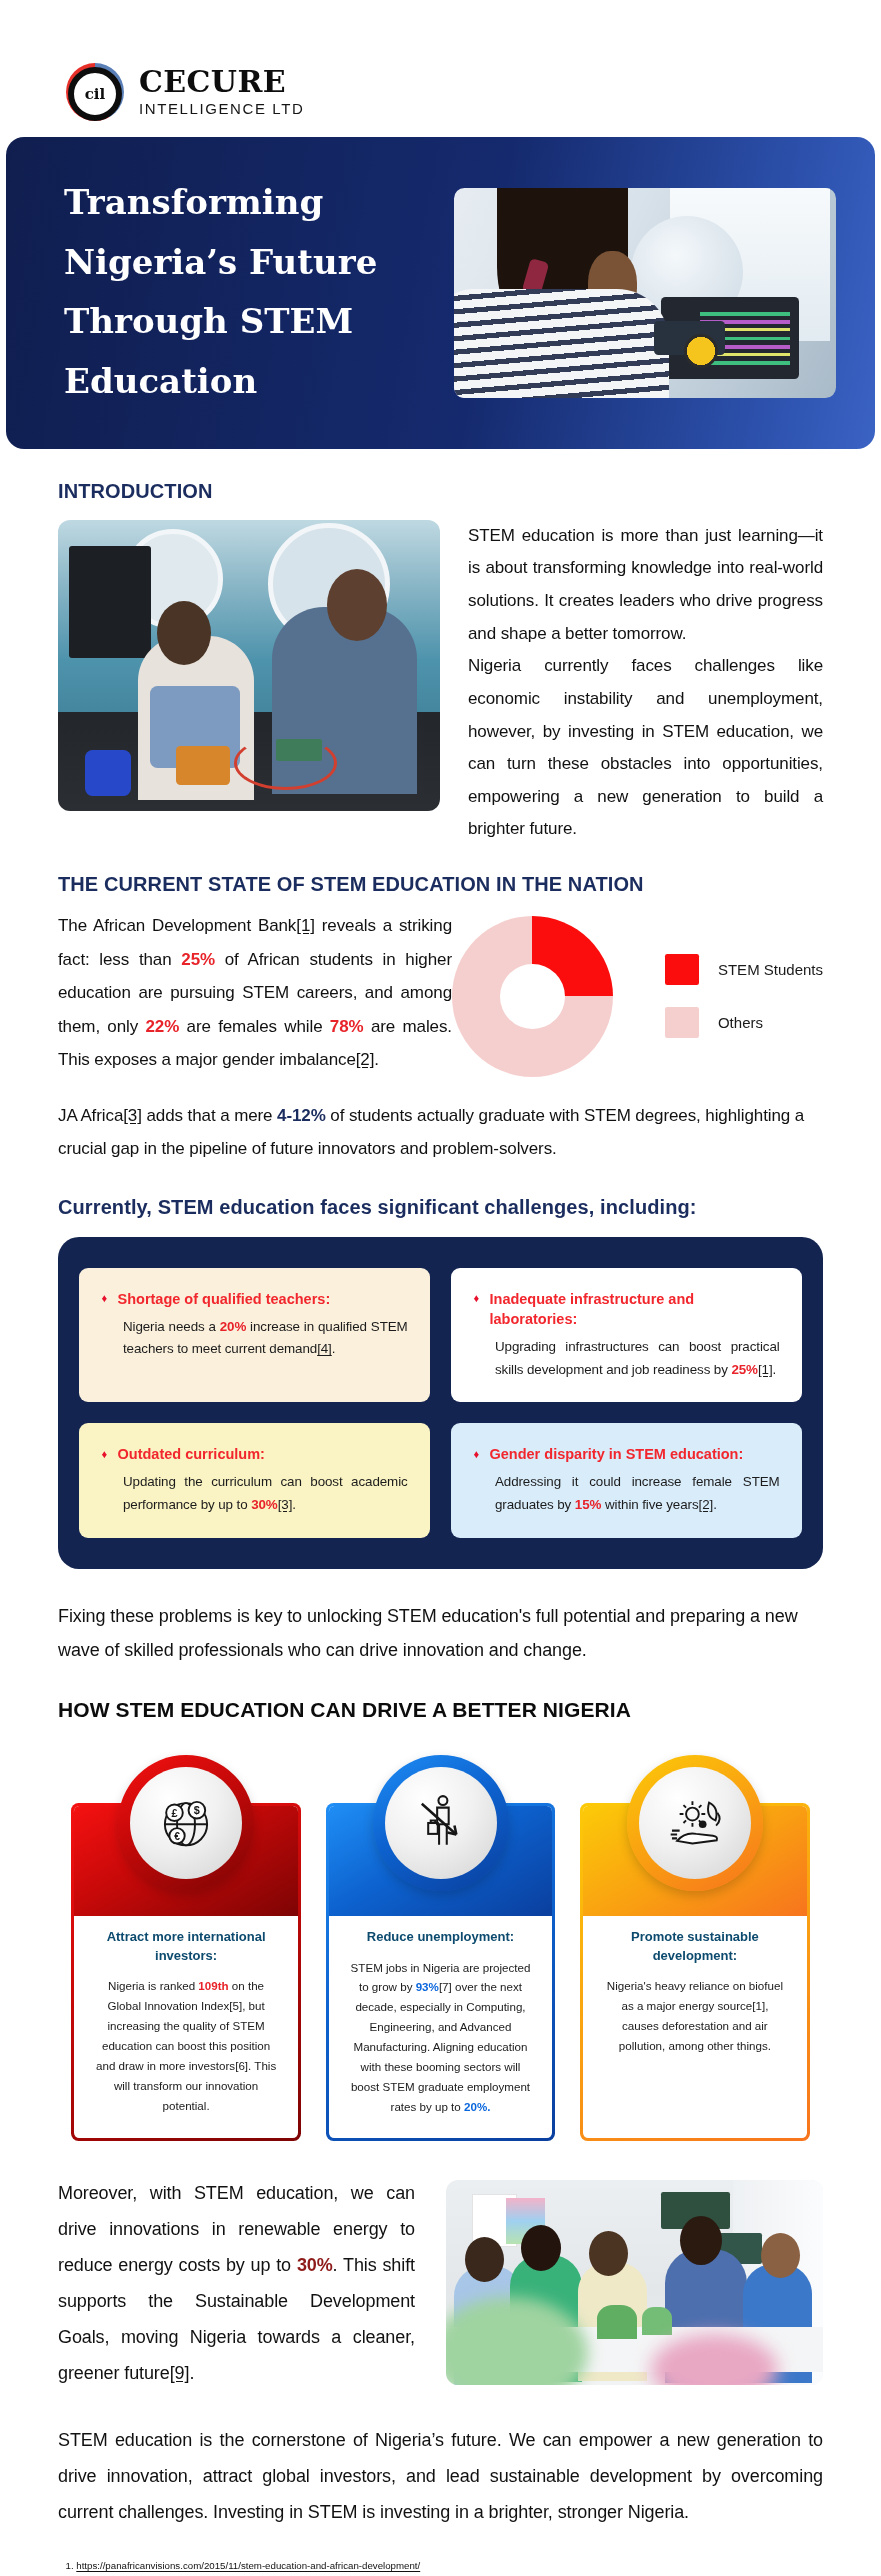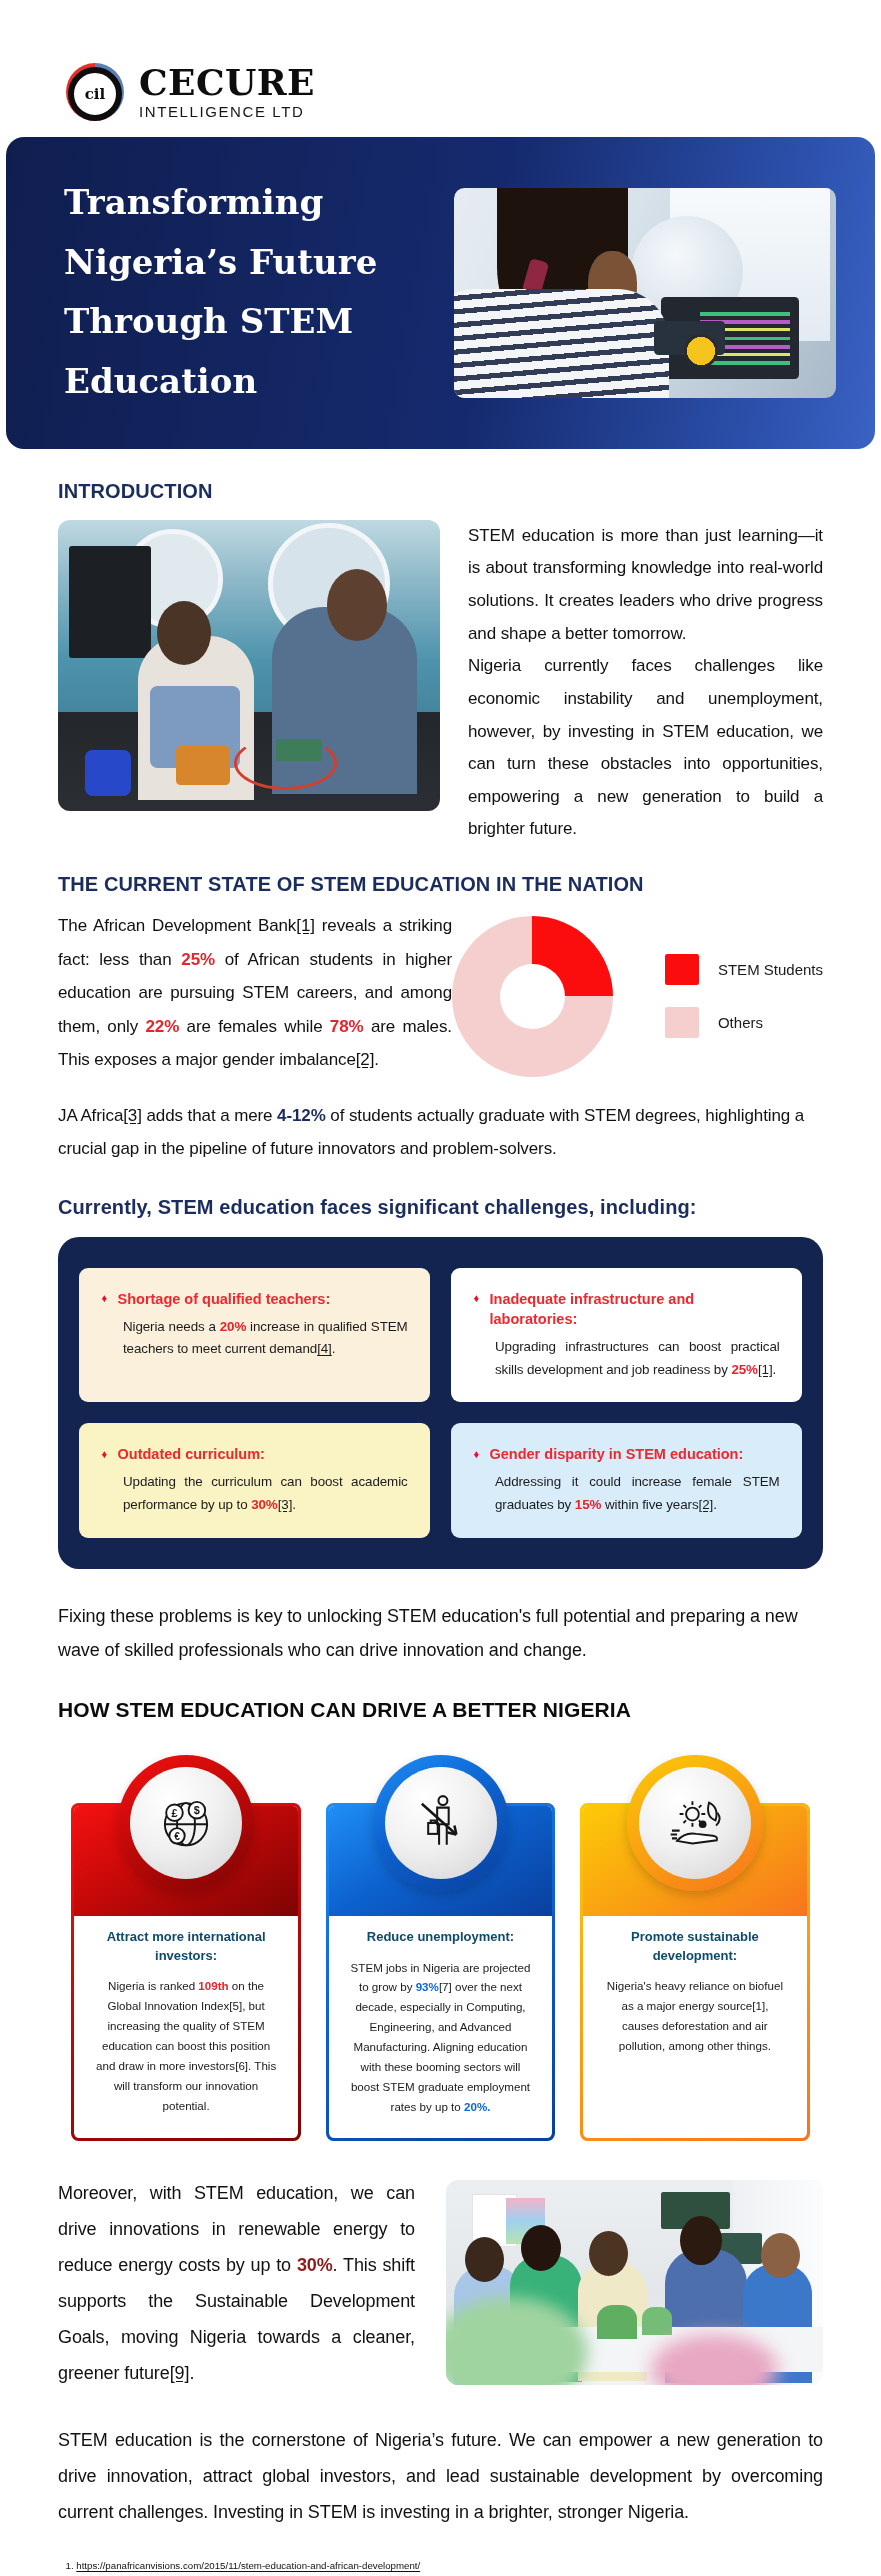--- a/index.html
+++ b/index.html
@@ -2,21 +2,21 @@
 <html style="font-size:12px"><head>
 <meta charset="utf-8">
 <style>
   html,body{margin:0;padding:0;background:#ffffff;}
   .page{width:881px;margin:0 auto;background:#fff;font-family:"Liberation Sans",sans-serif;color:#111;}
 
   
   .header{display:flex;align-items:center;gap:15px;padding:63px 0 0 66px;}
   .logo-badge{width:58px;height:58px;border-radius:50%;background:conic-gradient(#5b80b8 0deg 150deg,#e8302b 150deg 360deg);display:flex;align-items:flex-end;justify-content:center;flex:none;}
   .logo-inner{width:42px;height:42px;border-radius:50%;background:#fff;border:6px solid #0d0d0d;display:flex;align-items:center;justify-content:center;font-family:"DejaVu Serif",serif;font-weight:700;font-size:15px;color:#0d0d0d;}
-  .brand-name{font-family:"DejaVu Serif",serif;font-weight:700;font-size:36px;line-height:1;letter-spacing:0.4px;color:#0d0d0d;}
+  .brand-name{font-family:"DejaVu Serif",serif;font-weight:700;font-size:30px;line-height:1;letter-spacing:0.4px;color:#0d0d0d;}
   .brand-sub{font-size:15px;letter-spacing:1.6px;margin-top:3.7px;color:#151515;}
 
   
   .hero{position:relative;margin:16.4px 6px 0;height:312px;border-radius:18px;overflow:hidden;background:linear-gradient(100deg,#101e4f 0%,#152a6e 55%,#2d52ae 88%,#3b63c4 100%);}
   .hero-title{position:absolute;left:58px;top:36px;width:358px;font-family:"DejaVu Serif",serif;font-weight:700;font-size:34px;line-height:1.75;color:#fff;}
   .hero-photo{position:absolute;right:39px;top:51px;width:382px;height:210px;border-radius:10.4px;overflow:hidden;background:linear-gradient(115deg,#e6ecf1 0%,#d8e2ea 40%,#bccbd7 75%,#a9bac8 100%);}
   .hero-photo div{position:absolute;}
   .hp-window{right:6px;top:0;width:160px;height:153px;background:linear-gradient(180deg,#f7fafc,#e2ebf1);}
   .hp-globe{right:93px;top:28px;width:112px;height:112px;border-radius:50%;background:radial-gradient(circle at 40% 35%,#f4f8fb,#ccd9e3);}
   .hp-laptop{right:37px;bottom:19.4px;width:138px;height:82px;background:#23272f;border-radius:4.5px;}

